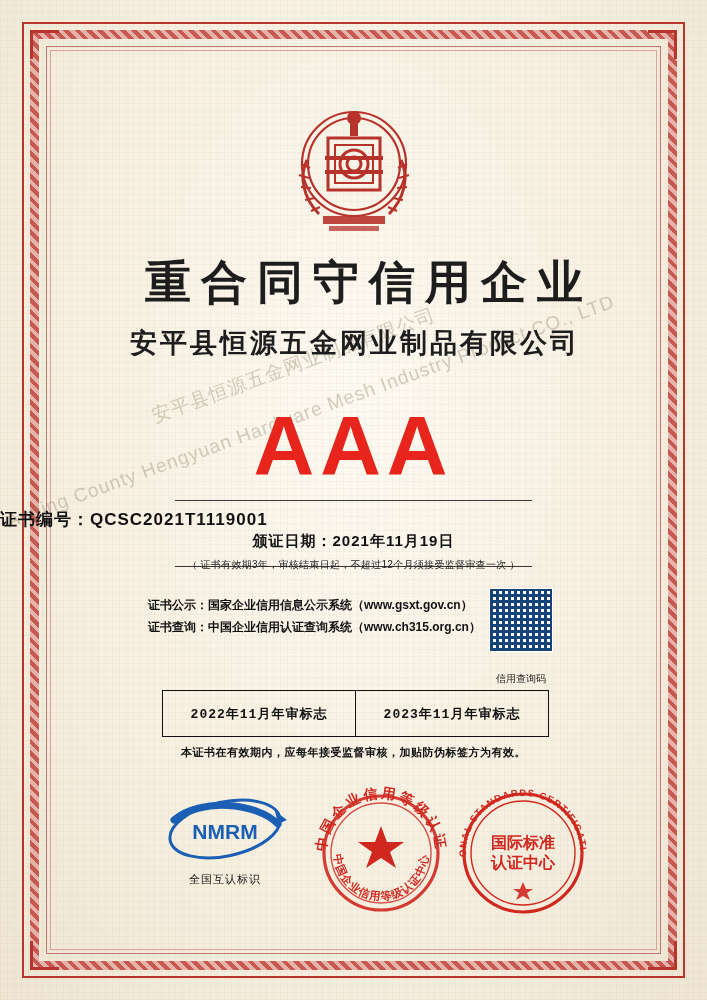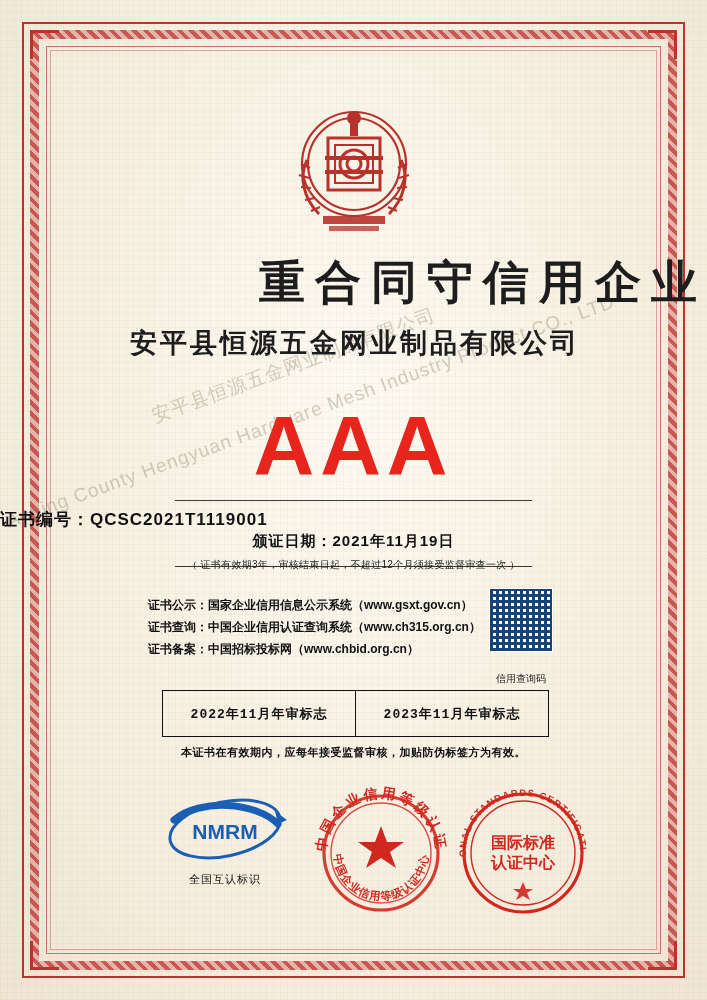--- a/index.html
+++ b/index.html
@@ -57,21 +57,21 @@
 
   
   .emblem-wrap{
     position:absolute;left:0;right:0;top:98px;height:148px;
     display:flex;align-items:center;justify-content:center;
   }
 
   
   .title-main{
     position:absolute;left:0;right:0;top:252px;
-    text-align:right;
+    text-align:center;
     font-family:"DejaVu Sans","Liberation Sans",sans-serif;
     font-size:46px;font-weight:bold;letter-spacing:10px;
     color:#1d1d1d;
     text-indent:10px;
     margin-left:21px;
   }
   .title-company{
     position:absolute;left:0;right:0;top:325px;
     text-align:center;
     font-size:27px;font-weight:bold;letter-spacing:3px;
@@ -216,23 +216,20 @@
 
   <div class="rule b"></div>
   <div class="note-valid">（ 证书有效期3年，审核结束日起，不超过12个月须接受监督审查一次 ）</div>
 
   <div class="info-block">
     <div>
       <span class="lbl">证书公示：</span><span class="val">国家企业信用信息公示系统（www.gsxt.gov.cn）</span>
     </div>
     <div>
       <span class="lbl">证书查询：</span><span class="val">中国企业信用认证查询系统（www.ch315.org.cn）</span>
-    </div>
-    <div>
-      <span class="lbl">证书备案：</span><span class="val">中国招标投标网（www.chbid.org.cn）</span>
     </div>
   </div>
 
   <div class="qr-wrap">
     <div class="qr"></div>
     <div class="qr-caption">信用查询码</div>
   </div>
 
   <div class="annual">
     <div class="cell">2022年11月年审标志</div>

